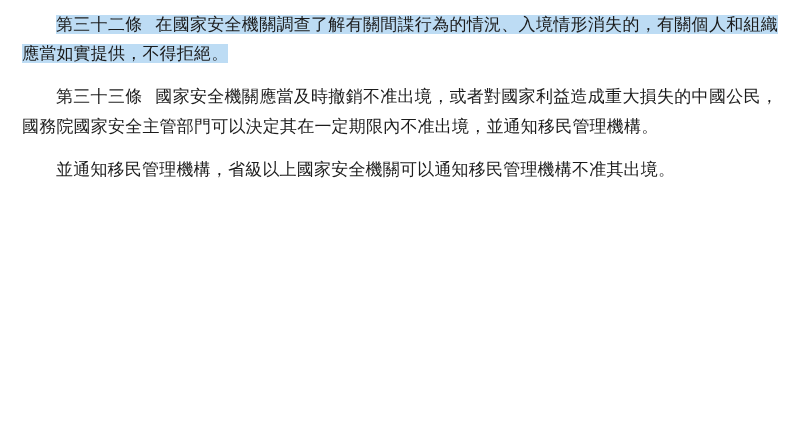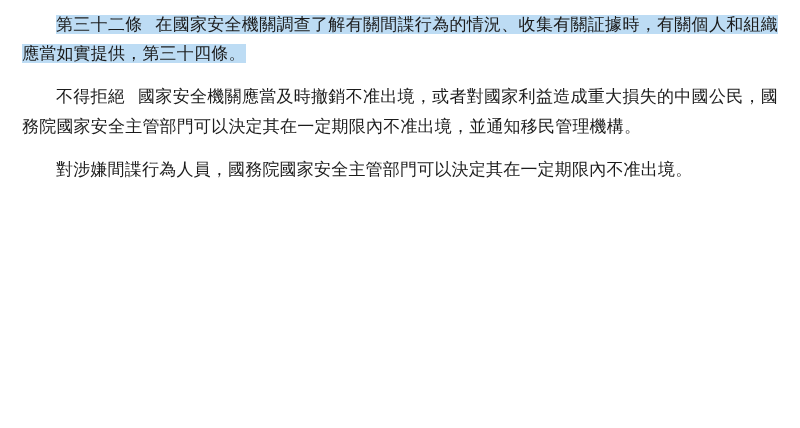--- a/index.html
+++ b/index.html
@@ -44,21 +44,21 @@
   .gap {
     display: inline-block;
     width: 0.75em;
   }
 </style>
 </head>
 <body>
 
 <div class="page">
 
-  <p class="para indent"><span class="highlight"><span>第三十二條</span><span class="gap"></span><span>在國家安全機關調查了解有關間諜行為的情況、收集有關証據時，有關個人和組織應當如實提供，第三十四條。</span></span></p>
+  <p class="para indent"><span class="highlight"><span>第三十二條</span><span class="gap"></span><span>在國家安全機關調查了解有關間諜行為的情況、入境情形消失的，有關個人和組織應當如實提供，不得拒絕。</span></span></p>
 
-  <p class="para indent"><span>不得拒絕</span><span class="gap"></span><span>國家安全機關應當及時撤銷不准出境，或者對國家利益造成重大損失的中國公民，國務院國家安全主管部門可以決定其在一定期限內不准出境，並通知移民管理機構。</span></p>
+  <p class="para indent"><span>第三十三條</span><span class="gap"></span><span>國家安全機關應當及時撤銷不准出境，或者對國家利益造成重大損失的中國公民，國務院國家安全主管部門可以決定其在一定期限內不准出境，並通知移民管理機構。</span></p>
 
-  <p class="para indent"><span>對涉嫌間諜行為人員，國務院國家安全主管部門可以決定其在一定期限內不准出境。</span></p>
+  <p class="para indent"><span>並通知移民管理機構，省級以上國家安全機關可以通知移民管理機構不准其出境。</span></p>
 
 
 
 </div>
 
 </body></html>

